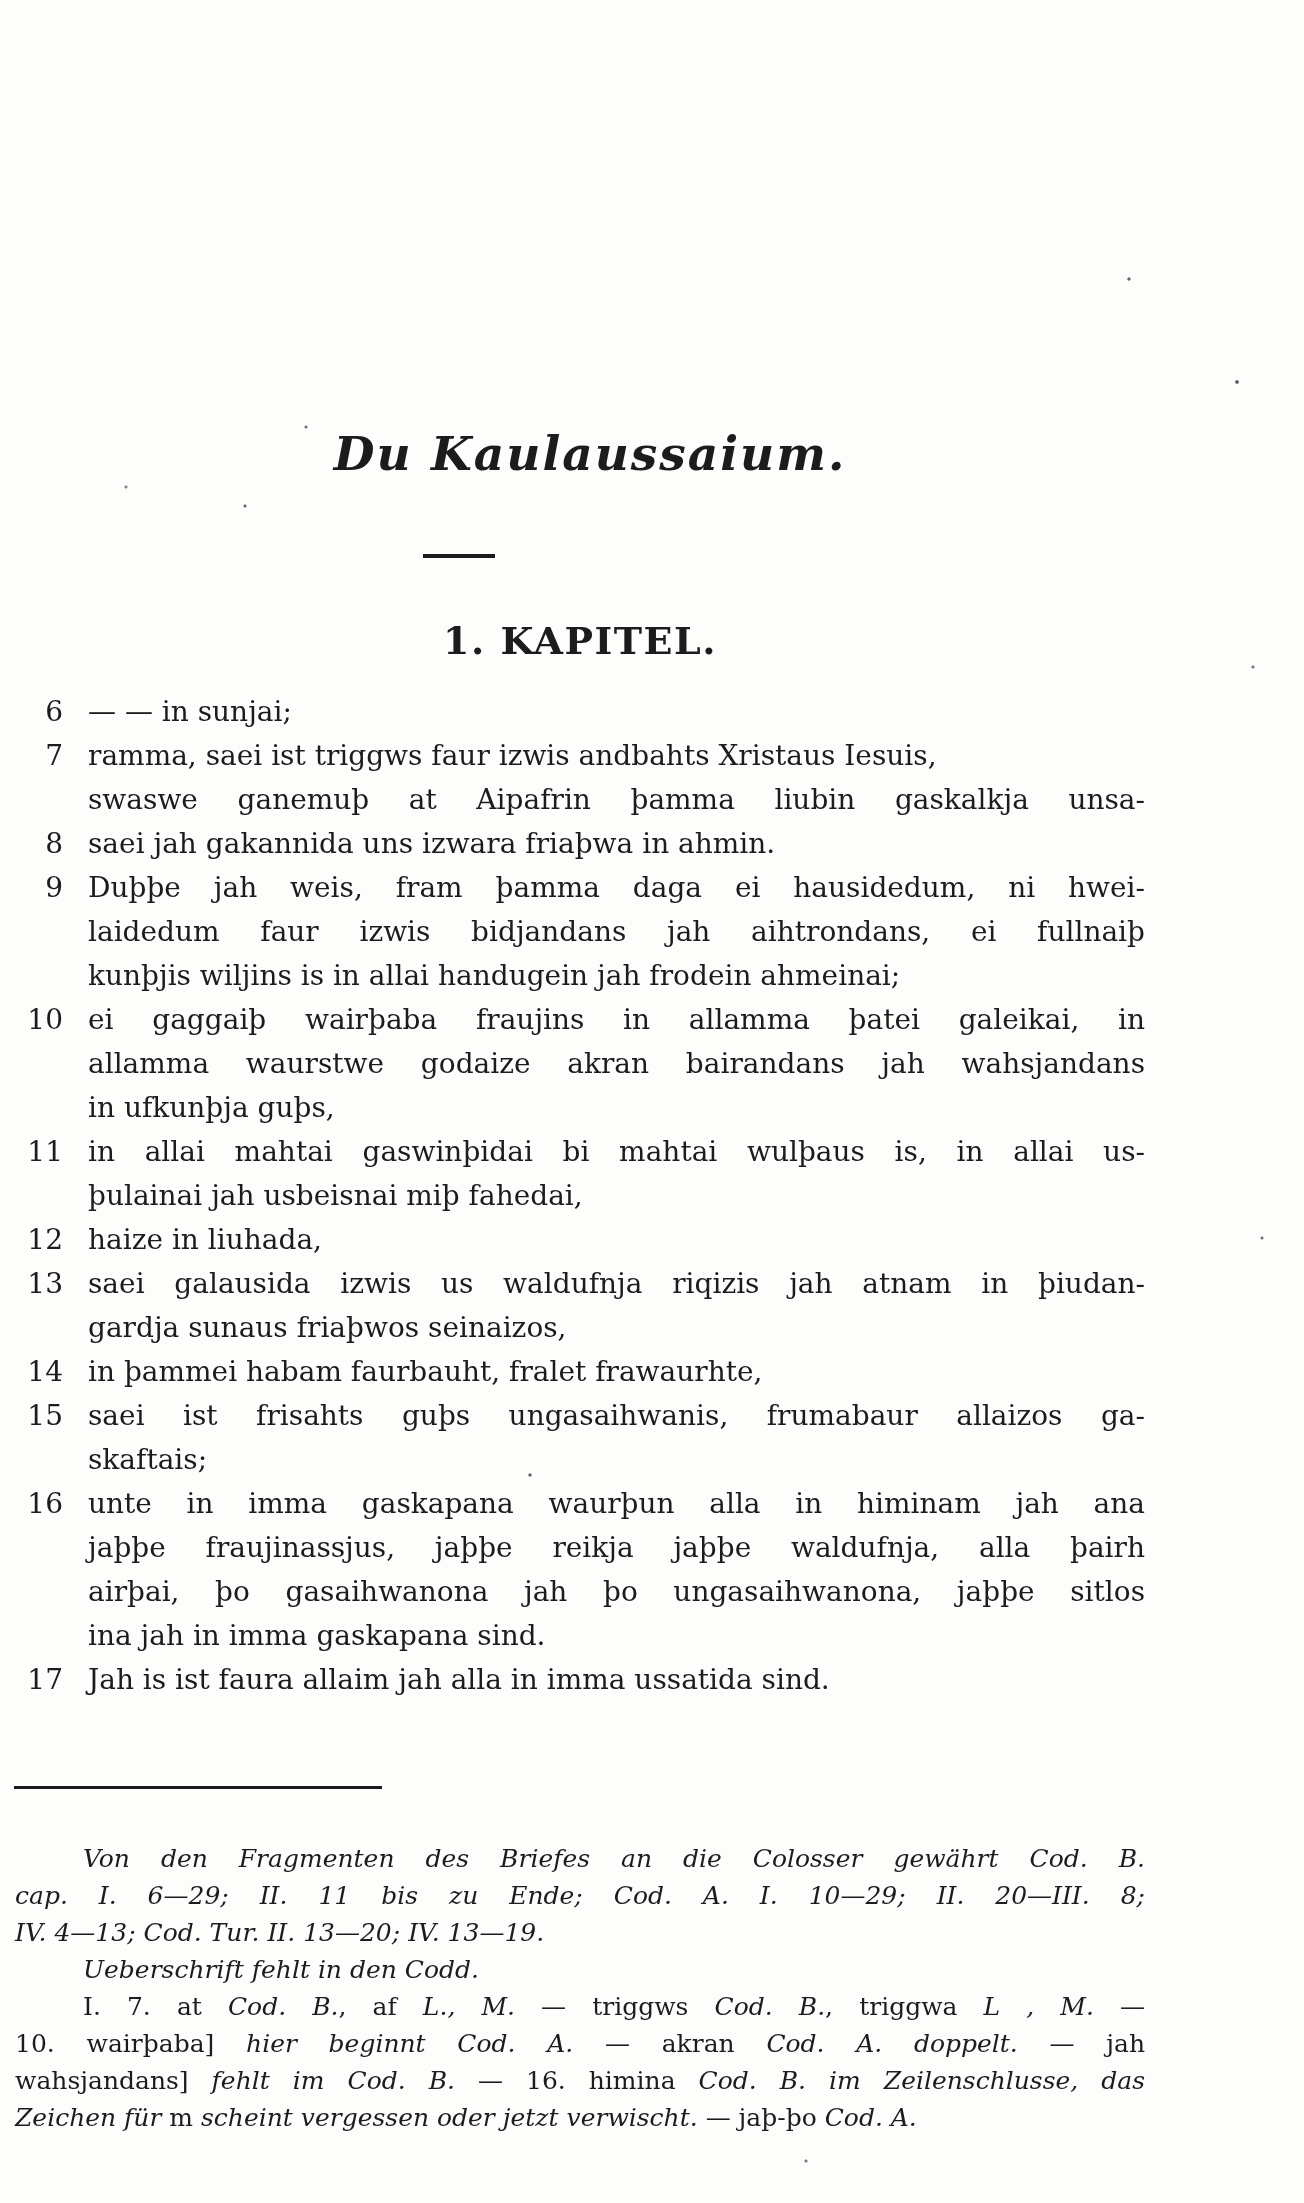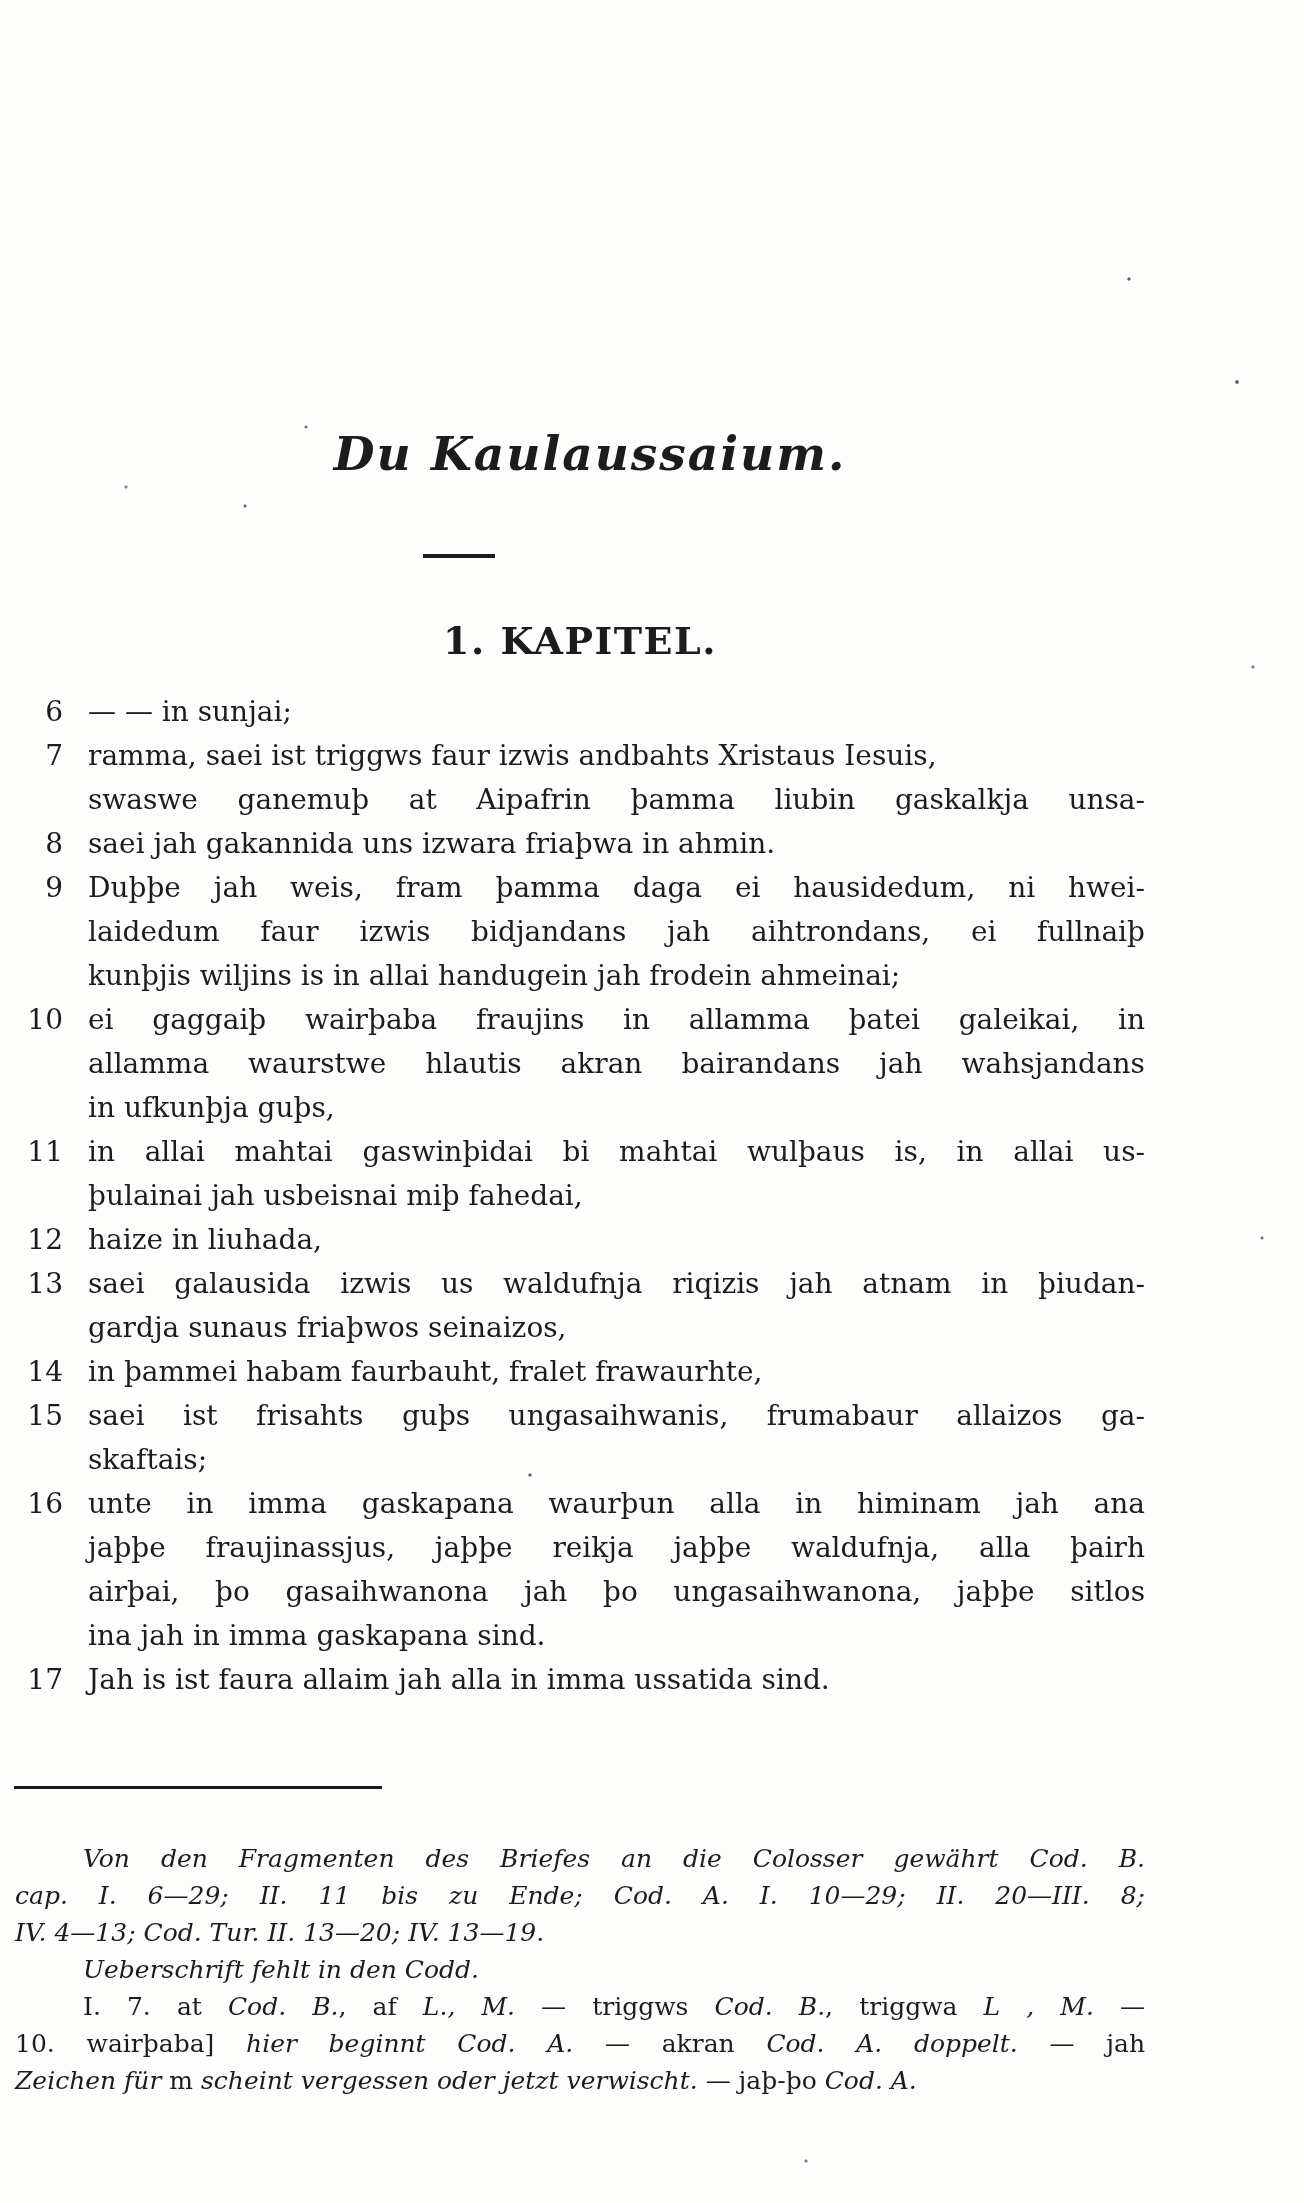--- a/index.html
+++ b/index.html
@@ -116,21 +116,21 @@
       </div>
       <div class="verse">
         <span class="vnum">9</span>
         <div class="vline">Duþþe jah weis, fram þamma daga ei hausidedum, ni hwei-</div>
         <div class="vline">laidedum faur izwis bidjandans jah aihtrondans, ei fullnaiþ</div>
         <div class="vline vlast">kunþjis wiljins is in allai handugein jah frodein ahmeinai;</div>
       </div>
       <div class="verse">
         <span class="vnum">10</span>
         <div class="vline">ei gaggaiþ wairþaba fraujins in allamma þatei galeikai, in</div>
-        <div class="vline">allamma waurstwe hlautis akran bairandans jah wahsjandans</div>
+        <div class="vline">allamma waurstwe godaize akran bairandans jah wahsjandans</div>
         <div class="vline vlast">in ufkunþja guþs,</div>
       </div>
       <div class="verse">
         <span class="vnum">11</span>
         <div class="vline">in allai mahtai gaswinþidai bi mahtai wulþaus is, in allai us-</div>
         <div class="vline vlast">þulainai jah usbeisnai miþ fahedai,</div>
       </div>
       <div class="verse">
         <span class="vnum">12</span>
         <div class="vline vlast">haize in liuhada,</div>
@@ -167,17 +167,18 @@
   <div class="footnotes">
     <div>
         <div class="fline it find">Von den Fragmenten des Briefes an die Colosser gewährt Cod. B.</div>
         <div class="fline it">cap. I. 6—29; II. 11 bis zu Ende; Cod. A. I. 10—29; II. 20—III. 8;</div>
         <div class="fline it flast">IV. 4—13; Cod. Tur. II. 13—20; IV. 13—19.</div>
       </div>
     <div class="fline it find flast">Ueberschrift fehlt in den Codd.</div>
     <div>
         <div class="fline find"><span>I. 7. at </span><span class="it">Cod. B.</span><span>, af </span><span class="it">L., M.</span><span> — triggws </span><span class="it">Cod. B.</span><span>, triggwa </span><span class="it">L , M.</span><span> —</span></div>
         <div class="fline"><span>10. wairþaba] </span><span class="it">hier beginnt Cod. A.</span><span> — akran </span><span class="it">Cod. A. doppelt.</span><span> — jah</span></div>
+        <div class="fline"><span>wahsjandans] </span><span class="it">fehlt im Cod. B.</span><span> — 16. himina </span><span class="it">Cod. B. im Zeilenschlusse, das</span></div>
         <div class="fline flast"><span class="it">Zeichen für </span><span>m</span><span class="it"> scheint vergessen oder jetzt verwischt.</span><span> — jaþ-þo </span><span class="it">Cod. A.</span></div>
       </div>
   </div>
 
 </div>
 
 </body></html>

